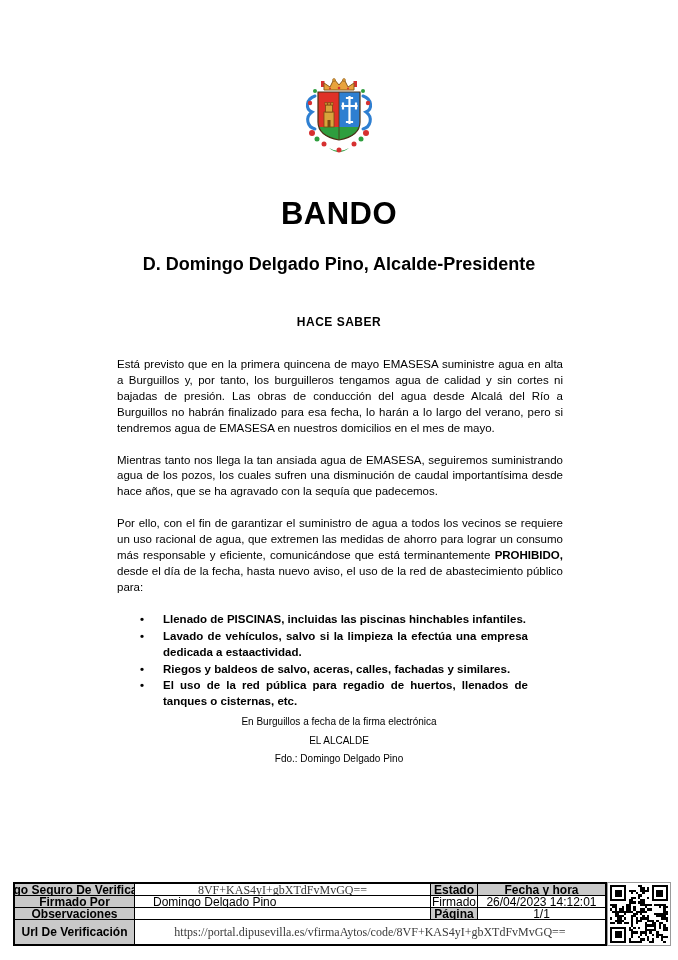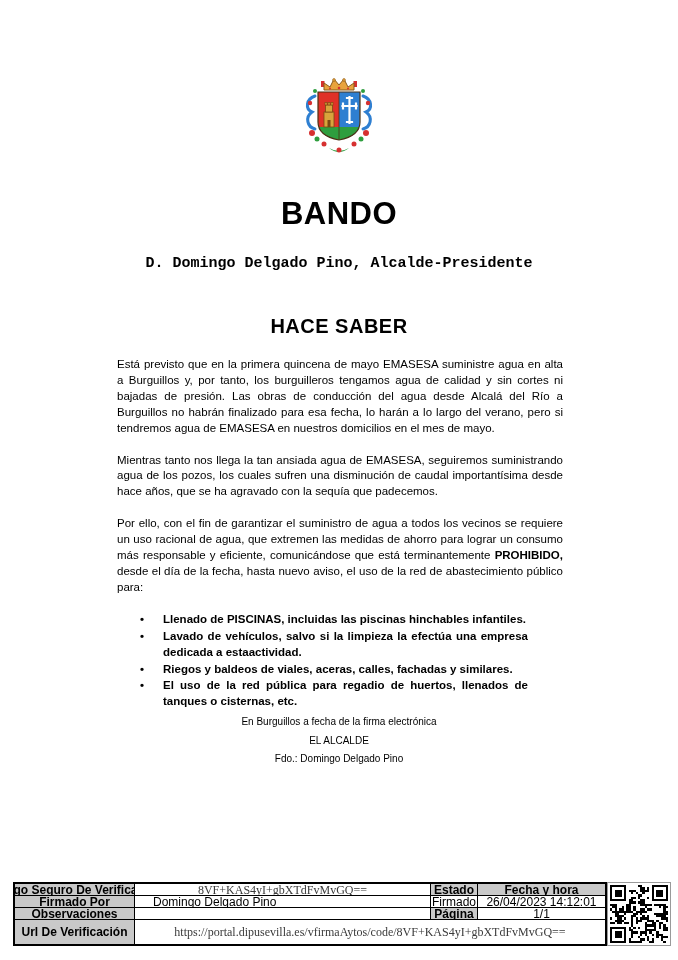--- a/index.html
+++ b/index.html
@@ -13,25 +13,25 @@
     margin:0 auto;
     box-shadow:0 0 4px rgba(0,0,0,.25);
   }
   .crest{position:absolute;top:76px;left:50%;transform:translateX(-50%);}
   .doc-title{
     position:absolute;top:196px;left:0;width:100%;
     text-align:center;font-size:31px;font-weight:bold;letter-spacing:.5px;
   }
   .subtitle{
     position:absolute;top:253px;left:0;width:100%;
-    text-align:center;font-size:15px;font-weight:bold;line-height:22px;font-family:Liberation Mono, monospace;
+    text-align:center;font-size:18px;font-weight:bold;line-height:22px;
   }
   .hace-saber{
     position:absolute;top:315px;left:0;width:100%;
-    text-align:center;font-size:20px;font-weight:bold;letter-spacing:.5px;
+    text-align:center;font-size:12px;font-weight:bold;letter-spacing:.5px;
   }
   .body-text{
     position:absolute;top:357px;left:117px;width:446px;
     font-size:11.5px;line-height:15.9px;text-align:justify;
   }
   .body-text p{margin:0 0 16px 0;}
   ul.prohibitions{
     margin:0;padding:0 35px 0 38px;list-style:none;font-weight:bold;
   }
   ul.prohibitions li{position:relative;text-align:justify;margin:0 0 1px 0;padding-left:8px;}
@@ -140,21 +140,21 @@
 
   <div class="hace-saber">HACE SABER</div>
 
   <div class="body-text">
     <p>Está previsto que en la primera quincena de mayo EMASESA suministre agua en alta a Burguillos y, por tanto, los burguilleros tengamos agua de calidad y sin cortes ni bajadas de presión. Las obras de conducción del agua desde Alcalá del Río a Burguillos no habrán finalizado para esa fecha, lo harán a lo largo del verano, pero si tendremos agua de EMASESA en nuestros domicilios en el mes de mayo.</p>
     <p>Mientras tanto nos llega la tan ansiada agua de EMASESA, seguiremos suministrando agua de los pozos, los cuales sufren una disminución de caudal importantísima desde hace años, que se ha agravado con la sequía que padecemos.</p>
     <p><span>Por ello, con el fin de garantizar el suministro de agua a todos los vecinos se requiere un uso racional de agua, que extremen las medidas de ahorro para lograr un consumo más responsable y eficiente, comunicándose que está terminantemente </span><strong>PROHIBIDO,</strong><span> desde el día de la fecha, hasta nuevo aviso, el uso de la red de abastecimiento público para:</span></p>
     <ul class="prohibitions">
       <li>Llenado de PISCINAS, incluidas las piscinas hinchables infantiles.</li>
       <li>Lavado de vehículos, salvo si la limpieza la efectúa una empresa dedicada a estaactividad.</li>
-      <li>Riegos y baldeos de viales, aceras, calles, fachadas y similares.</li>
+      <li>Riegos y baldeos de salvo, aceras, calles, fachadas y similares.</li>
       <li>El uso de la red pública para regadio de huertos, llenados de tanques o cisternas, etc.</li>
     </ul>
   </div>
 
   <div class="closing">
     <div>En Burguillos a fecha de la firma electrónica</div>
     <div>EL ALCALDE</div>
     <div>Fdo.: Domingo Delgado Pino</div>
   </div>
 

